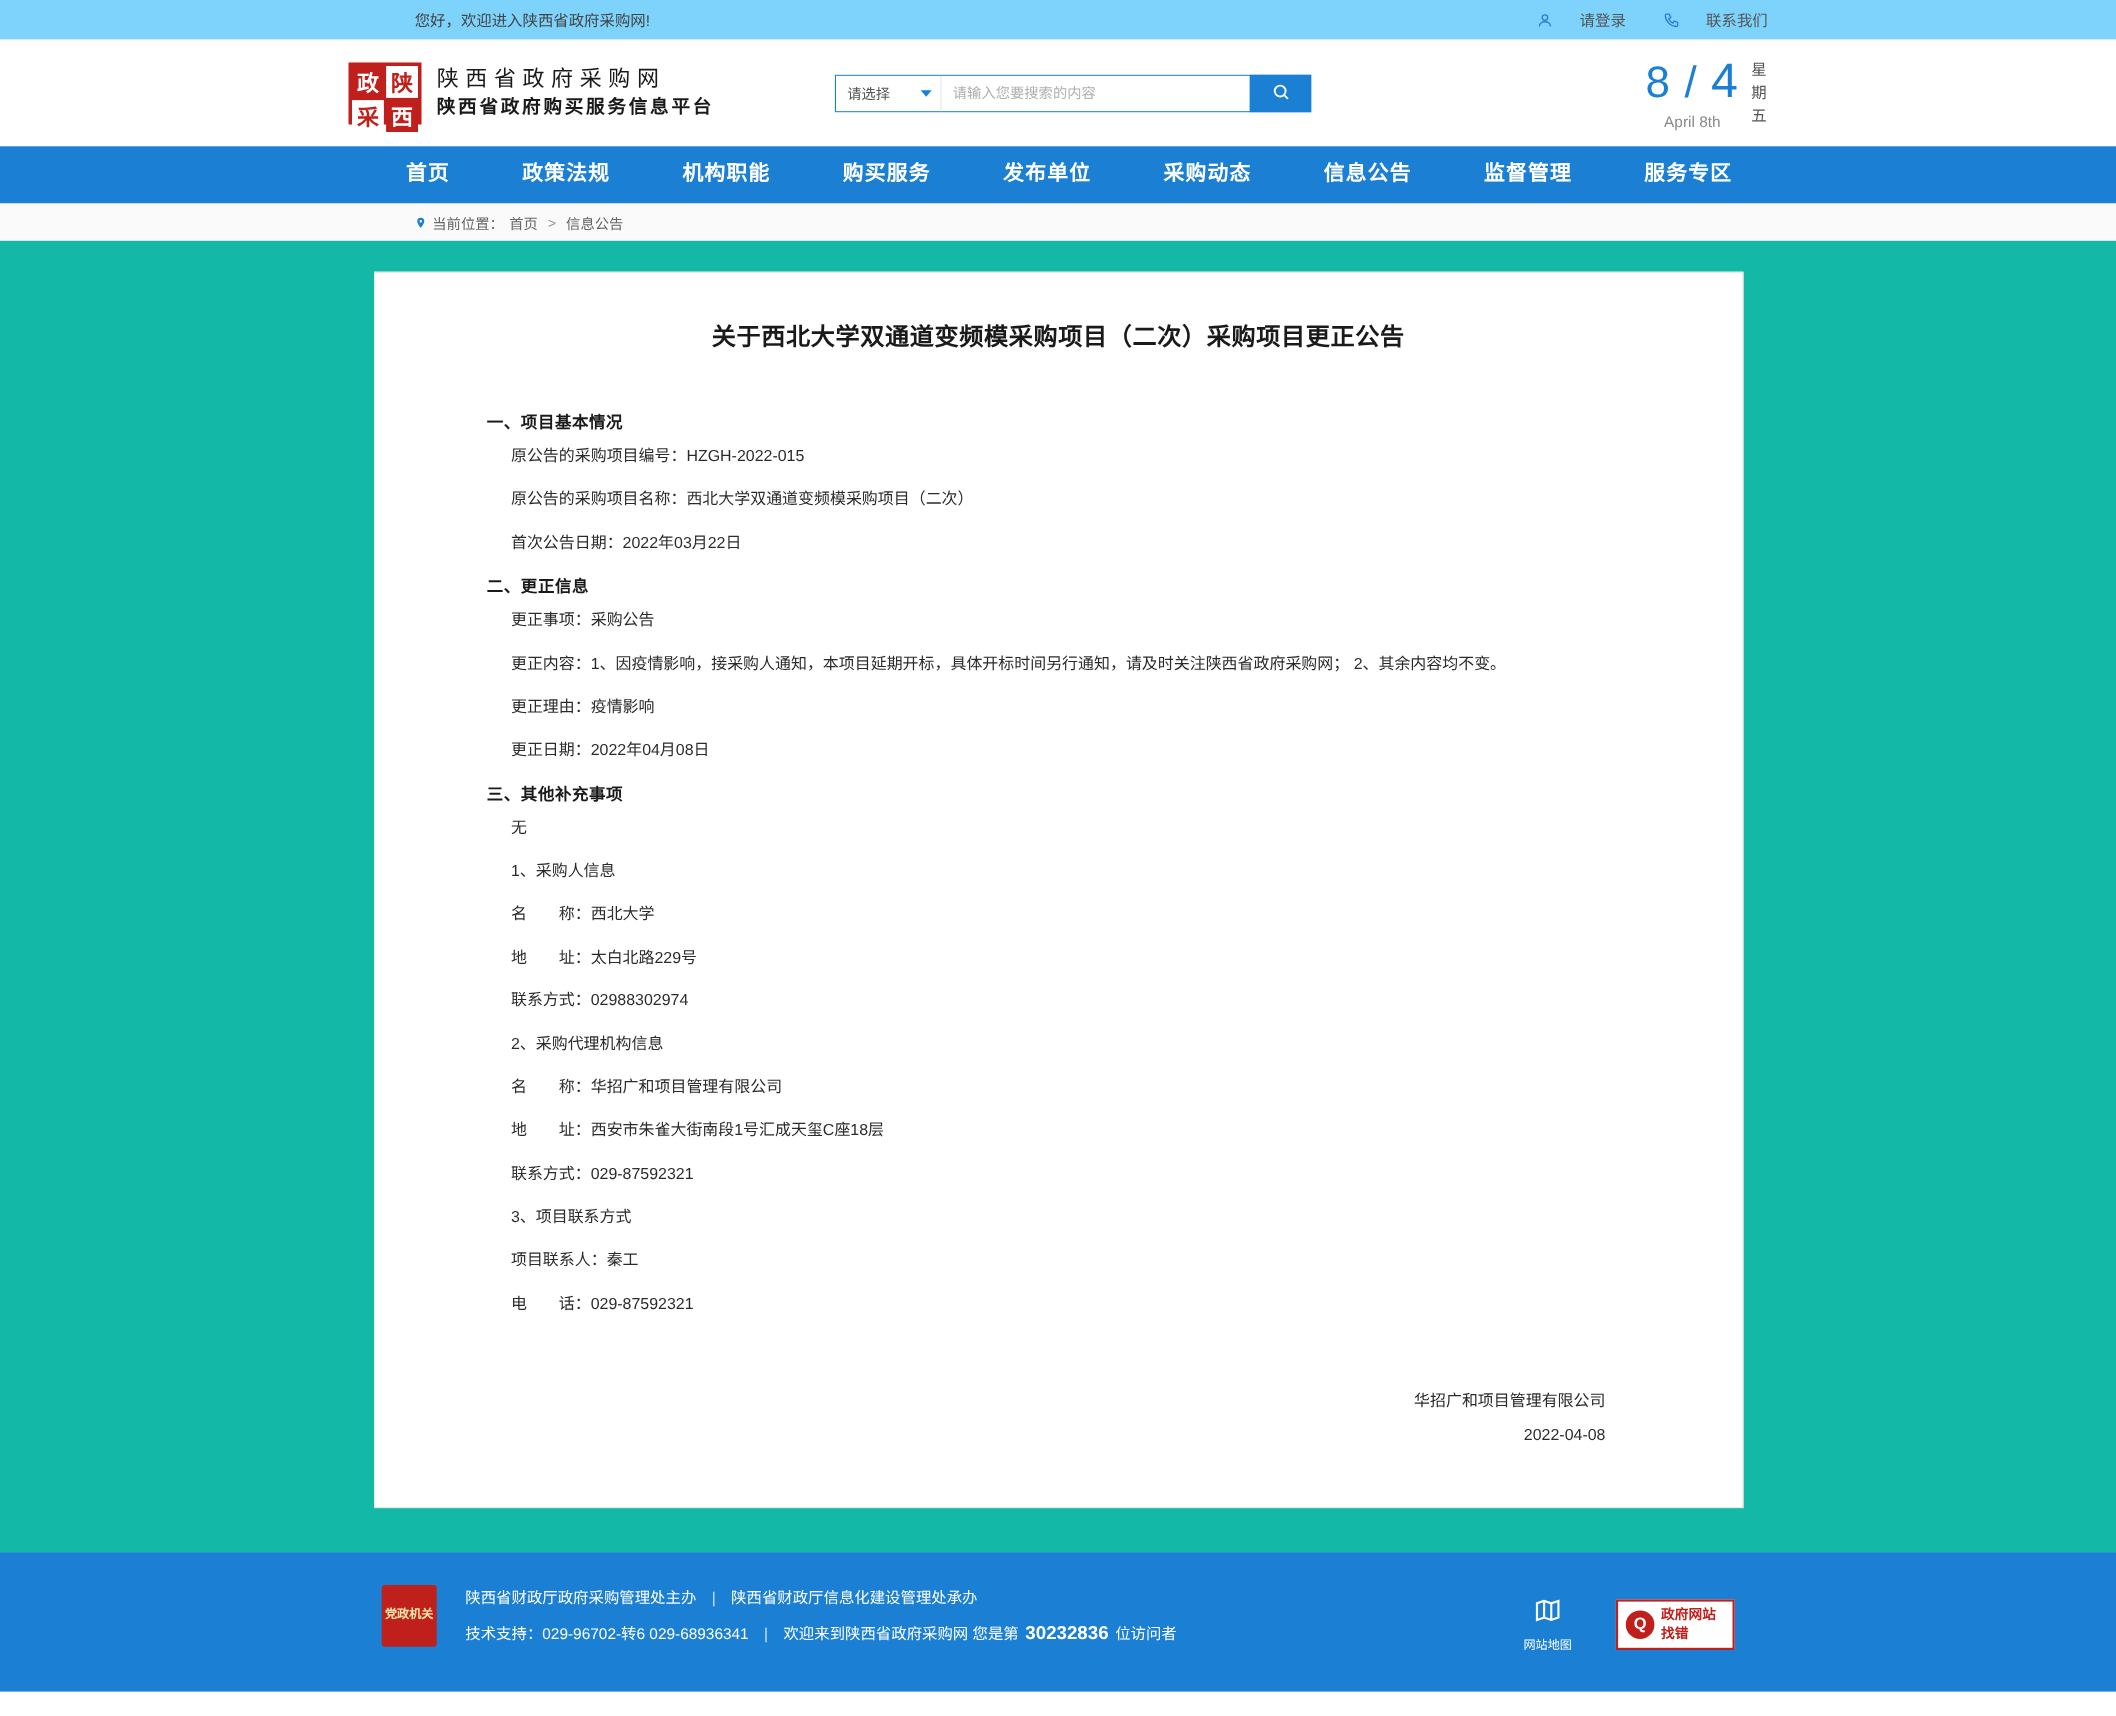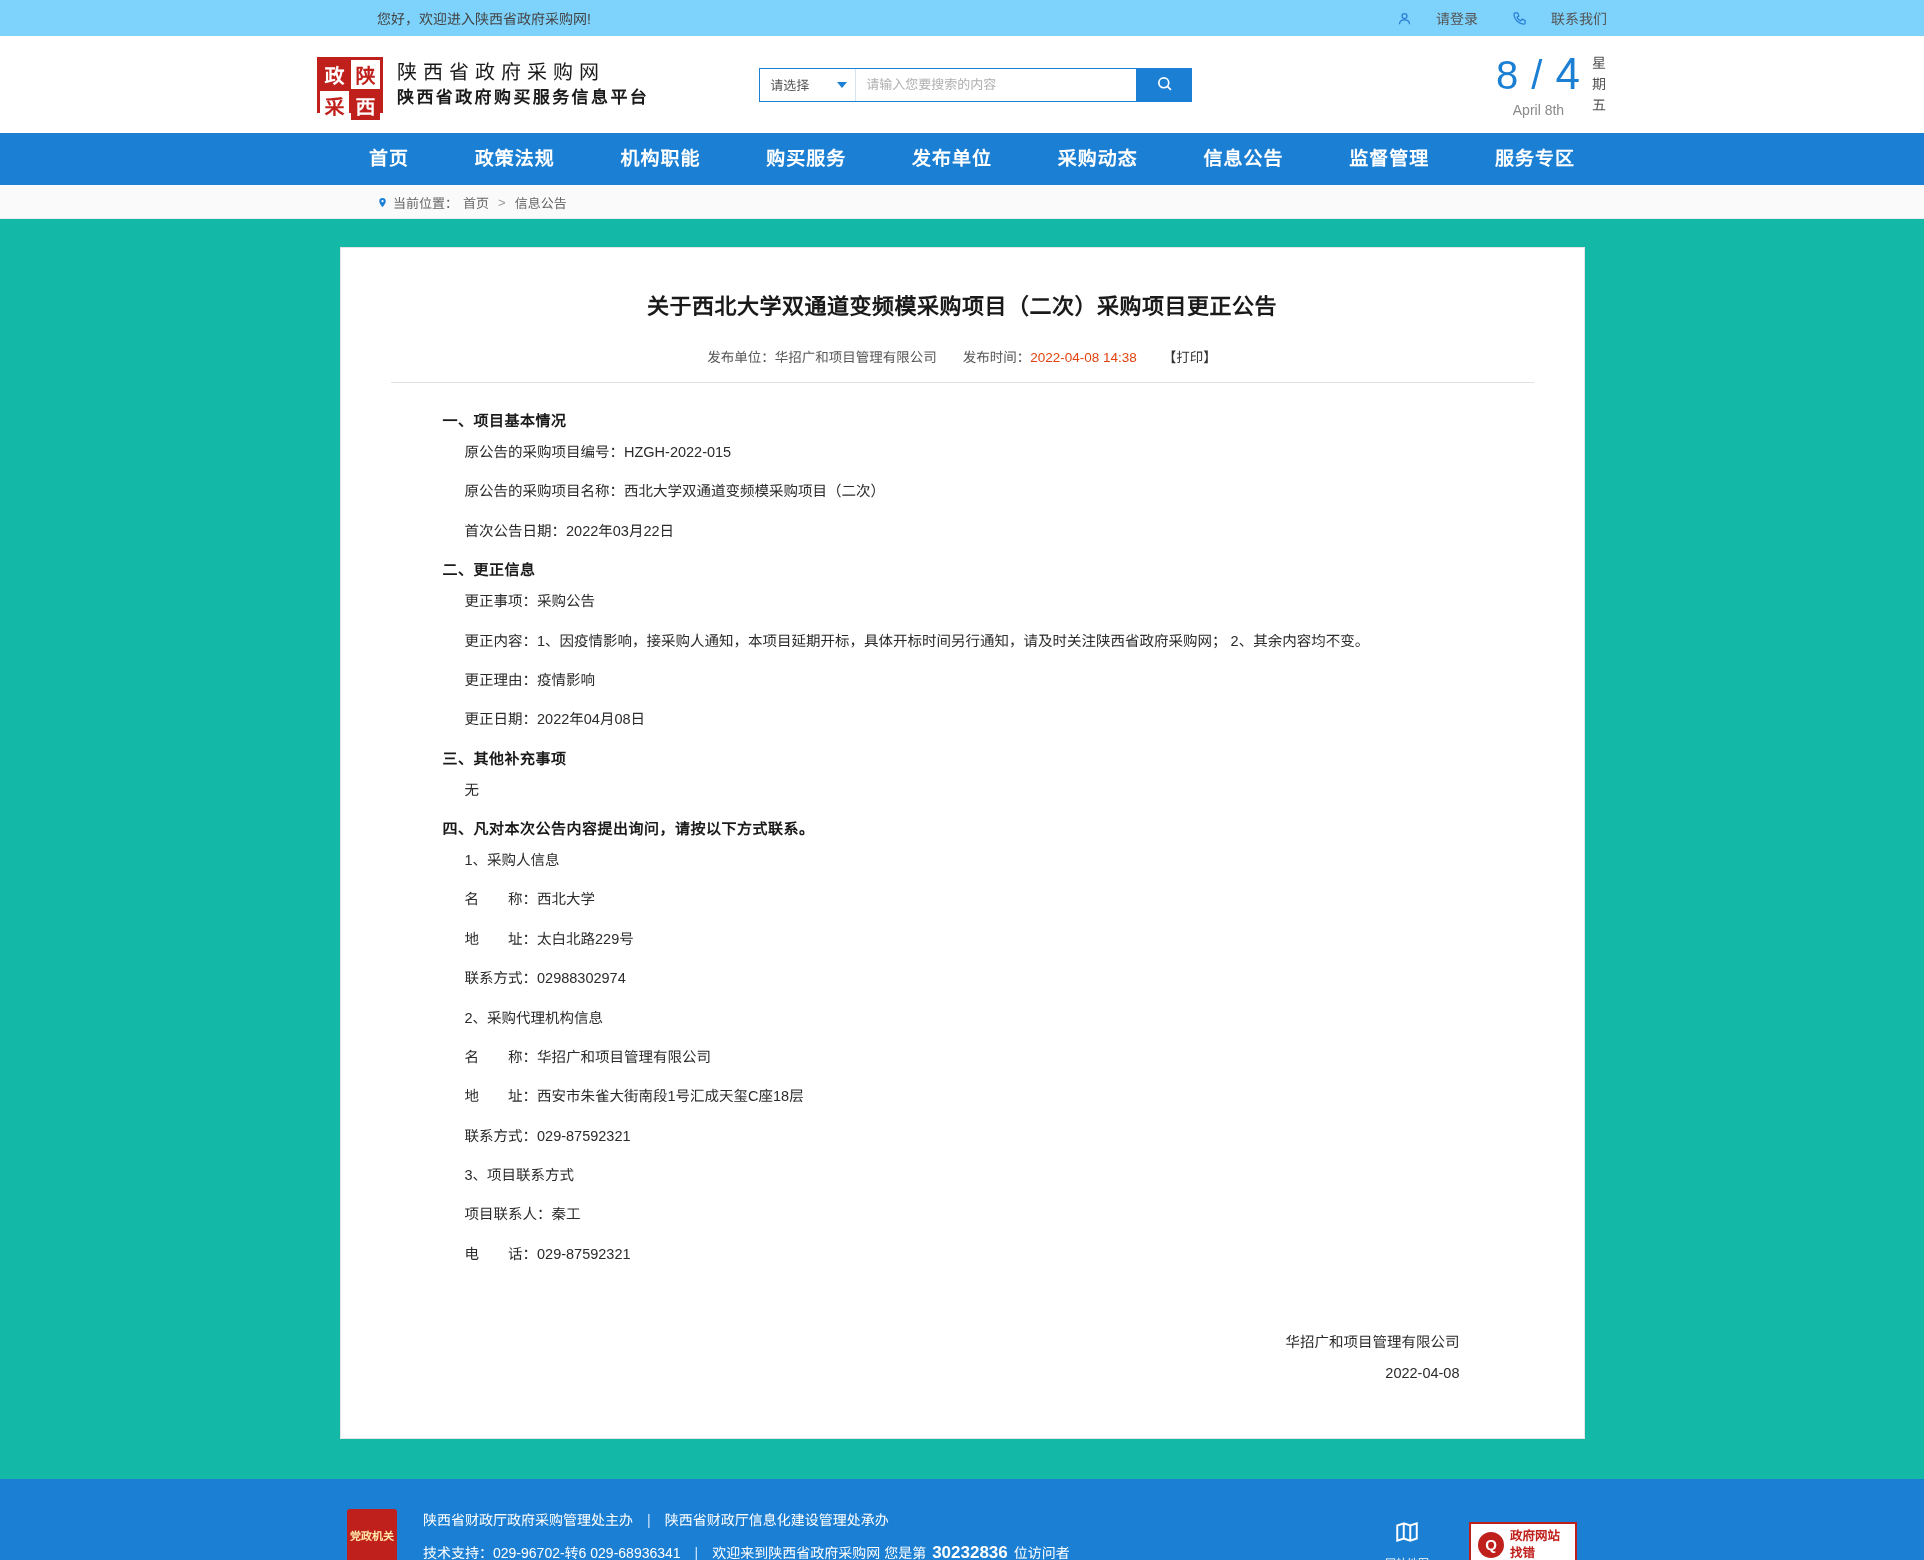--- a/index.html
+++ b/index.html
@@ -417,47 +417,37 @@
     <span class="crumb-link">首页</span>
     <span class="crumb-sep">&gt;</span>
     <span class="crumb-link">信息公告</span>
   </div>
 </div>
 
 <div class="page-bg">
   <div class="doc-card">
     <div class="doc-title">关于西北大学双通道变频模采购项目（二次）采购项目更正公告</div>
 
-    <div class="doc-meta">
-      <span>
-        <span>发布单位：</span><span>华招广和项目管理有限公司</span>
-      </span>
-      <span>
-        <span>发布时间：</span><span class="time-val">2022-04-08 14:38</span>
-      </span>
-      <span class="print">【打印】</span>
-    </div>
 
     <div class="doc-body">
 
       <div class="sec-head first">一、项目基本情况</div>
       <div class="line">原公告的采购项目编号：HZGH-2022-015</div>
       <div class="line">原公告的采购项目名称：西北大学双通道变频模采购项目（二次）</div>
       <div class="line">首次公告日期：2022年03月22日</div>
 
       <div class="sec-head">二、更正信息</div>
       <div class="line">更正事项：采购公告</div>
       <div class="line">更正内容：1、因疫情影响，接采购人通知，本项目延期开标，具体开标时间另行通知，请及时关注陕西省政府采购网；  2、其余内容均不变。</div>
       <div class="line">更正理由：疫情影响</div>
       <div class="line">更正日期：2022年04月08日</div>
 
       <div class="sec-head">三、其他补充事项</div>
       <div class="line">无</div>
 
-      <div class="sec-head">四、凡对本次公告内容提出询问，请按以下方式联系。</div>
       <div class="line">1、采购人信息</div>
       <div class="line">名　　称：西北大学</div>
       <div class="line">地　　址：太白北路229号</div>
       <div class="line">联系方式：02988302974</div>
       <div class="line">2、采购代理机构信息</div>
       <div class="line">名　　称：华招广和项目管理有限公司</div>
       <div class="line">地　　址：西安市朱雀大街南段1号汇成天玺C座18层</div>
       <div class="line">联系方式：029-87592321</div>
       <div class="line">3、项目联系方式</div>
       <div class="line">项目联系人：秦工</div>

